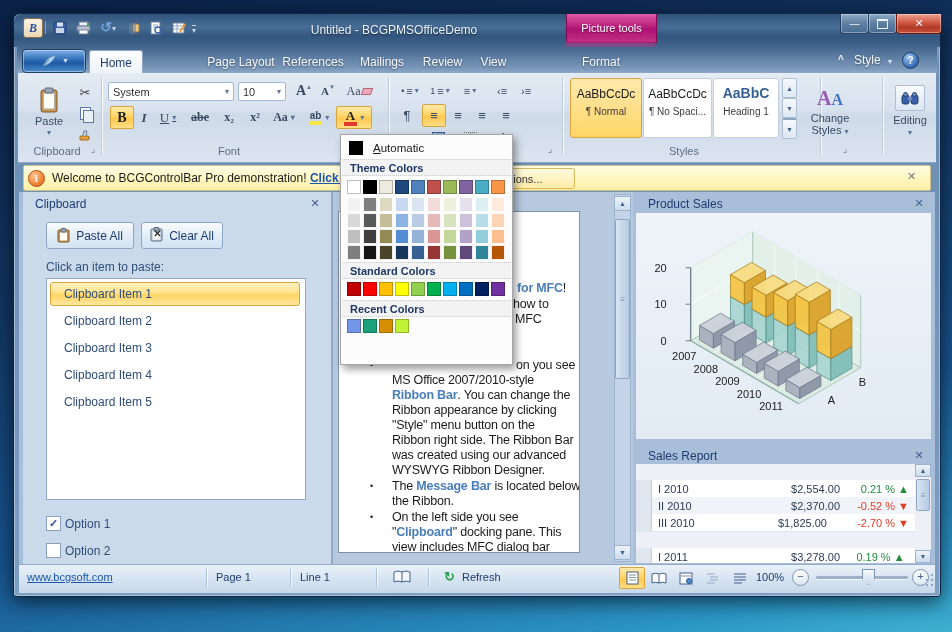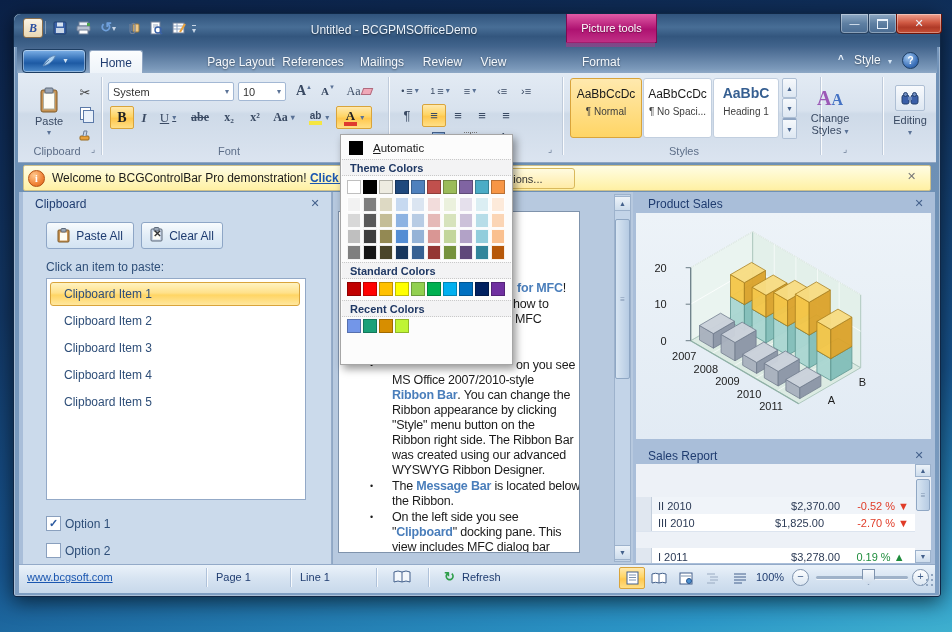--- a/index.html
+++ b/index.html
@@ -517,30 +517,36 @@
     </div>
 
     <div class="pane-cap" style="left:634px;top:432px">Sales Report</div>
     <div class="pane-x" style="left:898px;top:434px">✕</div>
     <div class="tablebody" id="sr-table">
         <div class="sr-header" style="width: 279px; margin-top: 39px;">
           <div class="sr-cell" style="position: absolute; left: 16px; width: 112px; text-align: left; border-left: 1px solid rgb(188, 201, 220); line-height: 15px;">Quarter</div>
           <div class="sr-cell" style="position: absolute; left: 128px; width: 82px; text-align: right; border-left: 1px solid rgb(188, 201, 220); line-height: 15px;">Amount</div>
           <div class="sr-cell" style="position: absolute; left: 210px; width: 69px; text-align: right; border-left: 1px solid rgb(188, 201, 220); line-height: 15px;">Change</div>
         </div>
+        <div class="sr-row" style="top: 16px; width: 279px;">
+          <div class="sr-cell" style="position: absolute; left: 0px; width: 16px; height: 17px; background: rgb(224, 231, 240); border-right: 1px solid rgb(195, 206, 220);"></div>
+          <div class="sr-cell" style="position: absolute; left: 16px; width: 112px; text-align: left; line-height: 16px;">I 2010</div>
+          <div class="sr-cell" style="position: absolute; left: 128px; width: 82px; text-align: right; line-height: 16px;">$2,554.00</div>
+          <div class="sr-cell" style="position: absolute; left: 210px; width: 69px; text-align: right; line-height: 16px; color: rgb(30, 140, 60);">0.21 % ▲</div>
+        </div>
         <div class="sr-row" style="top: 33px; width: 279px; background: rgb(240, 244, 249);">
           <div class="sr-cell" style="position: absolute; left: 0px; width: 16px; height: 17px; background: rgb(224, 231, 240); border-right: 1px solid rgb(195, 206, 220);"></div>
           <div class="sr-cell" style="position: absolute; left: 16px; width: 112px; text-align: left; line-height: 16px;">II 2010</div>
           <div class="sr-cell" style="position: absolute; left: 128px; width: 82px; text-align: right; line-height: 16px;">$2,370.00</div>
           <div class="sr-cell" style="position: absolute; left: 210px; width: 69px; text-align: right; line-height: 16px; color: rgb(224, 60, 40);">-0.52 % ▼</div>
         </div>
         <div class="sr-row" style="top: 50px; width: 279px;">
           <div class="sr-cell" style="position: absolute; left: 0px; width: 16px; height: 17px; background: rgb(224, 231, 240); border-right: 1px solid rgb(195, 206, 220);"></div>
           <div class="sr-cell" style="position: absolute; left: 16px; width: 112px; text-align: left; line-height: 16px;">III 2010</div>
-          <div class="sr-cell" style="position: absolute; left: 112px; width: 82px; text-align: right; line-height: 16px;">$1,825.00</div>
+          <div class="sr-cell" style="position: absolute; left: 136px; width: 82px; text-align: left; line-height: 16px;">$1,825.00</div>
           <div class="sr-cell" style="position: absolute; left: 210px; width: 69px; text-align: right; line-height: 16px; color: rgb(224, 60, 40);">-2.70 % ▼</div>
         </div>
         <div class="sr-row" style="top: 84px; width: 279px;">
           <div class="sr-cell" style="position: absolute; left: 0px; width: 16px; height: 17px; background: rgb(224, 231, 240); border-right: 1px solid rgb(195, 206, 220);"></div>
           <div class="sr-cell" style="position: absolute; left: 16px; width: 112px; text-align: left; line-height: 16px;">I 2011</div>
           <div class="sr-cell" style="position: absolute; left: 128px; width: 82px; text-align: right; line-height: 16px;">$3,278.00</div>
           <div class="sr-cell" style="position: absolute; left: 210px; width: 69px; text-align: center; line-height: 16px; color: rgb(30, 140, 60);">0.19 % ▲</div>
         </div>
       </div>
     <div class="varrow" style="left:901px;top:450px;width:16px;height:13px">▲</div>

